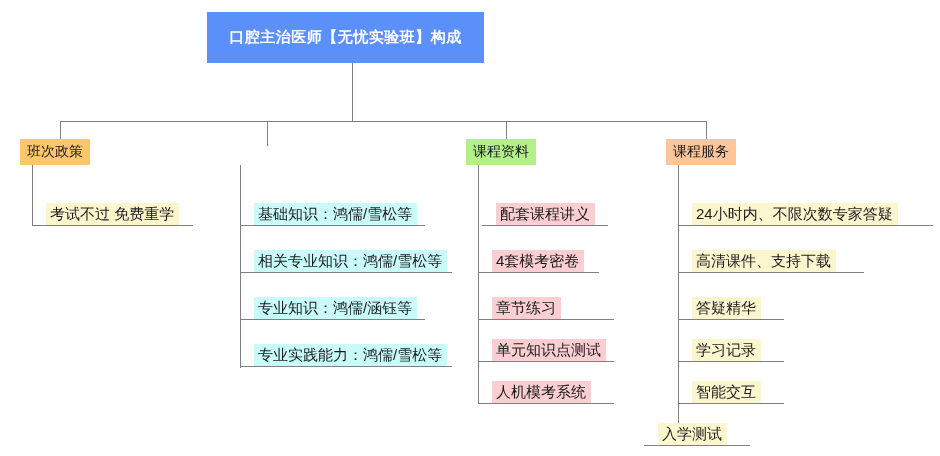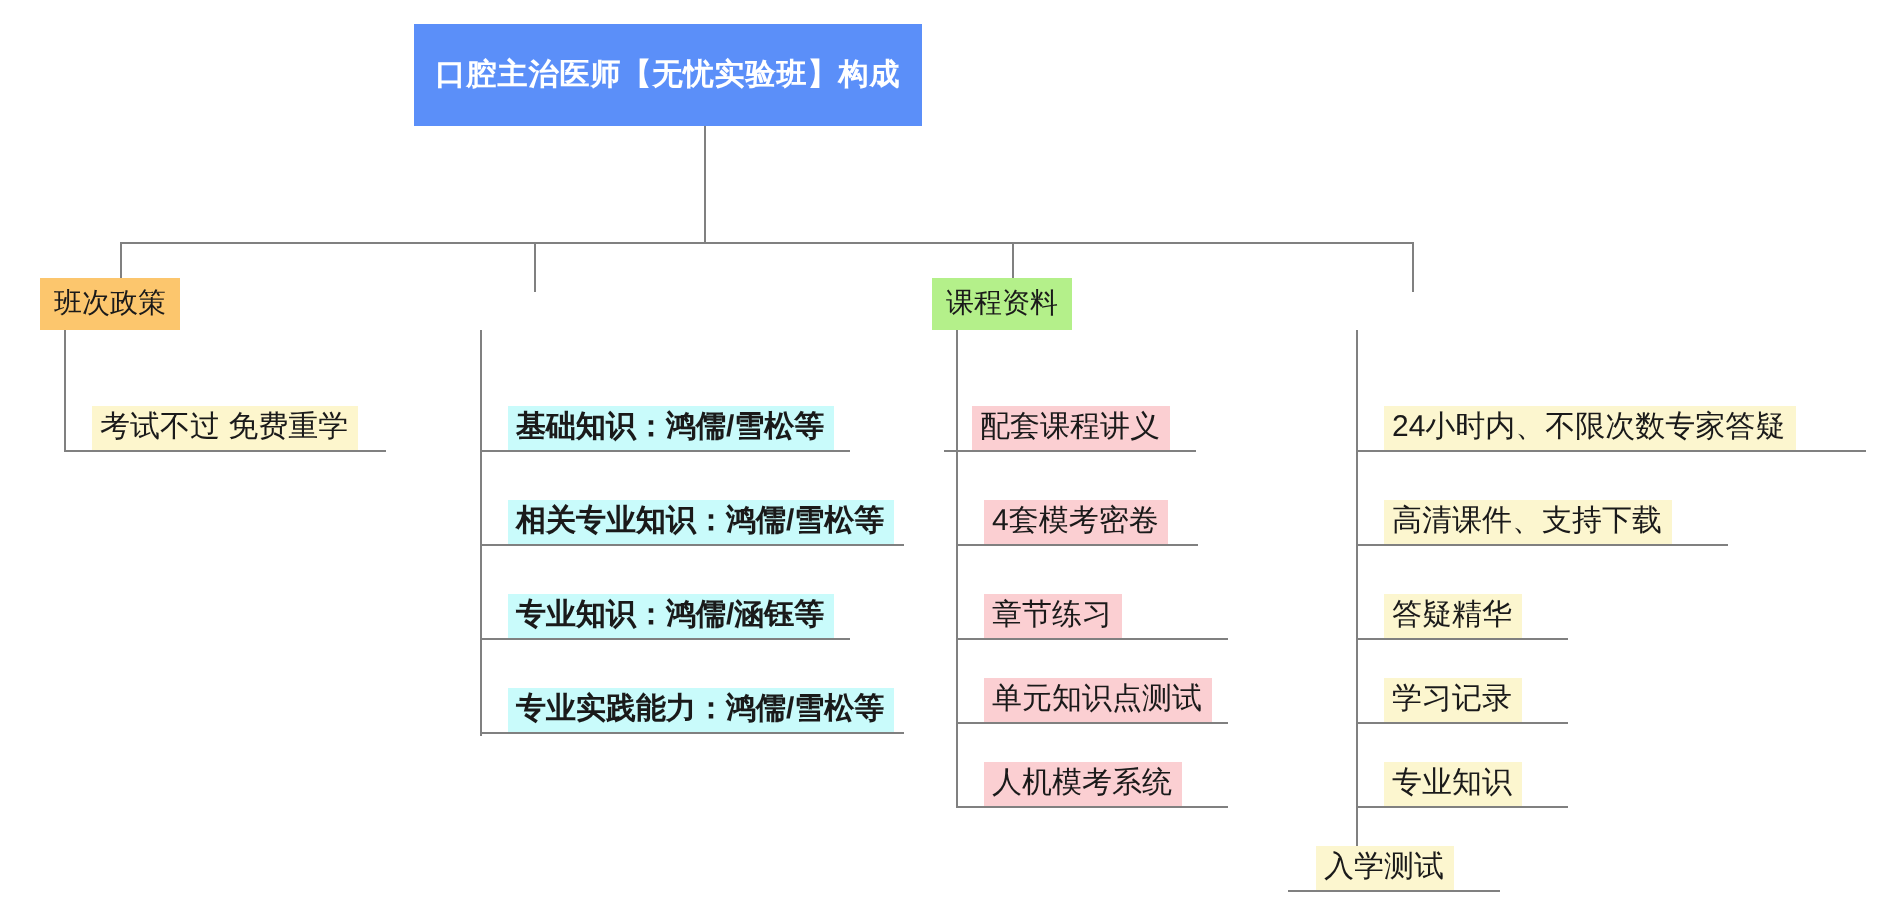--- a/index.html
+++ b/index.html
@@ -9,21 +9,21 @@
     font-family:"Liberation Sans","DejaVu Sans",sans-serif;
     overflow:hidden;
     position:relative;
   }
   #canvas{position:absolute;inset:0;}
 
   
   .root-node{
     position:absolute;
     left:207px;top:12px;
-    width:254px;height:51px;
+    width:277px;height:51px;
     background:#5b8ff9;
     display:flex;align-items:center;justify-content:center;
     box-sizing:border-box;
   }
   .root-node .root-label{
     color:#ffffff;
     font-size:15px;
     font-weight:bold;
     letter-spacing:.5px;
     white-space:nowrap;
@@ -55,21 +55,21 @@
     position:absolute;
     bottom:1px;
     left:14px;
     white-space:nowrap;
     font-size:15px;
     color:#1a1a1a;
     padding:2px 5px 3px 4px;
     line-height:1.15;
   }
   .hl-yellow{background:#fdf6cd;}
-  .hl-cyan{background:#c9fbfb;font-weight:bold;}
+  .hl-cyan{background:#c9fbfb;}
   .hl-pink{background:#fbcfd2;}
   .hl-yellow2{background:#fcf6cf;}
 </style>
 </head>
 <body>
 
 <div id="canvas">
 
   <div class="root-node">
     <span class="root-label">口腔主治医师【无忧实验班】构成</span>
@@ -106,50 +106,53 @@
   </div>
   <div class="leaf" style="left:240px;top:366px;width:212px;">
     <span class="leaf-label hl-cyan">专业实践能力：鸿儒/雪松等</span>
   </div>
 
   <div class="cat-header" style="left:466px;top:139px;background:#b4f08a;">
     <span>课程资料</span>
   </div>
   <div class="vline" style="left:478px;top:165px;height:238px;"></div>
 
-  <div class="leaf" style="left:472px;top:225px;width:126px;">
+  <div class="leaf" style="left:482px;top:225px;width:126px;">
     <span class="leaf-label hl-pink">配套课程讲义</span>
   </div>
   <div class="leaf" style="left:478px;top:272px;width:121px;">
     <span class="leaf-label hl-pink">4套模考密卷</span>
   </div>
   <div class="leaf" style="left:478px;top:319px;width:136px;text-decoration:underline;">
     <span class="leaf-label hl-pink">章节练习</span>
   </div>
   <div class="leaf" style="left:478px;top:361px;width:136px;">
     <span class="leaf-label hl-pink">单元知识点测试</span>
   </div>
   <div class="leaf" style="left:478px;top:403px;width:136px;">
     <span class="leaf-label hl-pink">人机模考系统</span>
   </div>
 
+  <div class="cat-header" style="left:666px;top:139px;background:#fcc59a;">
+    <span>课程服务</span>
+  </div>
   <div class="vline" style="left:678px;top:165px;height:280px;"></div>
 
   <div class="leaf" style="left:678px;top:225px;width:255px;">
     <span class="leaf-label hl-yellow2">24小时内、不限次数专家答疑</span>
   </div>
   <div class="leaf" style="left:678px;top:272px;width:186px;">
     <span class="leaf-label hl-yellow2">高清课件、支持下载</span>
   </div>
   <div class="leaf" style="left:678px;top:319px;width:106px;">
     <span class="leaf-label hl-yellow2">答疑精华</span>
   </div>
   <div class="leaf" style="left:678px;top:361px;width:106px;">
     <span class="leaf-label hl-yellow2">学习记录</span>
   </div>
   <div class="leaf" style="left:678px;top:403px;width:106px;">
-    <span class="leaf-label hl-yellow2">专业知识</span>
+    <span class="leaf-label hl-yellow2">智能交互</span>
   </div>
   <div class="leaf" style="left:644px;top:445px;width:106px;">
     <span class="leaf-label hl-yellow2">入学测试</span>
   </div>
 
 </div>
 
 </body></html>

